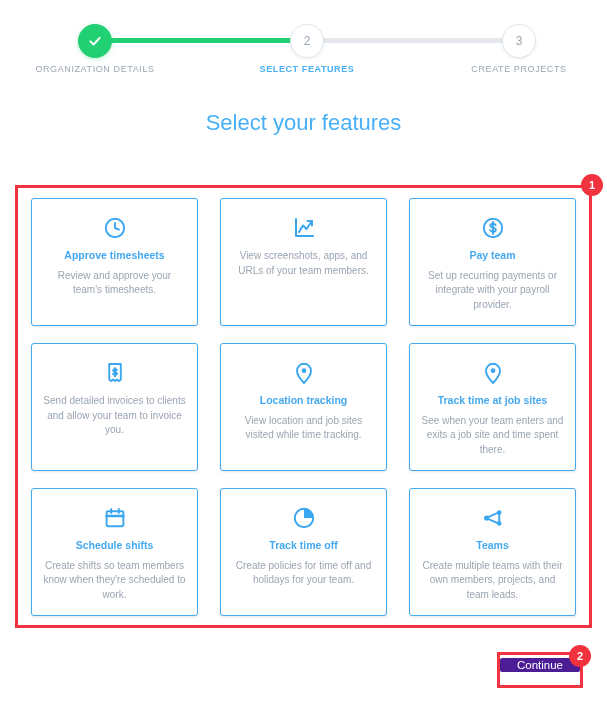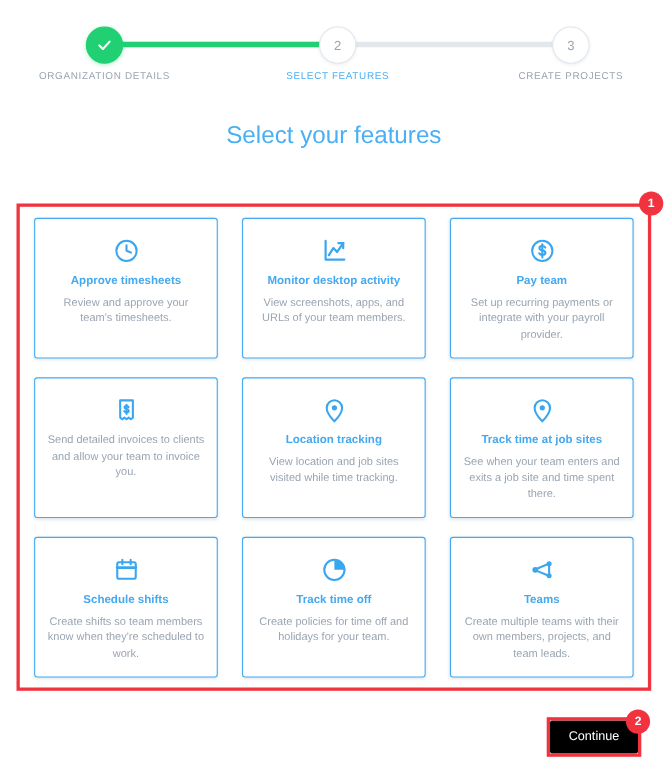--- a/index.html
+++ b/index.html
@@ -60,21 +60,21 @@
   .step-label {
     position: absolute;
     top: 40px;
     left: 50%;
     transform: translateX(-50%);
     white-space: nowrap;
     font-size: 9px;
     letter-spacing: 0.6px;
     color: #9aa5b1;
   }
-  .step.current .step-label { color: #4ab0f5; }
+  .step.current .step-label { color: #4ab0f5; font-weight: bold; }
   .step#step-1 { left: 78px; }
   .step#step-2 { left: 290px; }
   .step#step-3 { left: 502px; }
 
   
   .headline {
     position: absolute;
     left: 0; top: 110px;
     width: 607px;
     text-align: center;
@@ -158,22 +158,22 @@
     line-height: 1.45;
   }
 
   
   .continue-wrap {
     position: absolute;
     left: 500px; top: 655px;
     width: 80px; height: 30px;
   }
   .continue-btn {
-    width: 80px; height: 30px;
-    background: #000000;
+    width: 80px; height: 14px;
+    background: #4c1d95;
     color: #ffffff;
     border: none;
     border-radius: 2px;
     font-size: 11.5px;
     font-family: "Liberation Sans", sans-serif;
     cursor: pointer;
   }
   .annot-box-2 {
     position: absolute;
     left: 497px; top: 652px;
@@ -234,21 +234,20 @@
 
     <div class="card">
       <div class="card-icon">
         <svg width="24" height="24" viewBox="0 0 24 24" fill="none" stroke="#3ba6f0" stroke-width="2" stroke-linecap="round" stroke-linejoin="round">
             <polyline points="4,3 4,20 21,20"></polyline>
             <polyline points="7,16 11,9.5 14.5,13 20,5"></polyline>
             <polyline points="20,5 20,9.6"></polyline>
             <polyline points="20,5 15.6,5"></polyline>
           </svg>
       </div>
-      <div class="card-title">Monitor desktop activity</div>
       <div class="card-desc">View screenshots, apps, and URLs of your team members.</div>
     </div>
 
     <div class="card">
       <div class="card-icon">
         <svg width="24" height="24" viewBox="0 0 24 24" fill="none" stroke="#3ba6f0" stroke-width="1.9" stroke-linecap="round" stroke-linejoin="round">
             <circle cx="12" cy="12" r="9.2"></circle>
             <path d="M14.7 9.1c-.5-.9-1.5-1.4-2.7-1.4-1.5 0-2.6.7-2.6 1.9 0 1.1.9 1.6 2.6 2 1.8.4 2.8.9 2.8 2.1 0 1.3-1.2 2-2.8 2-1.3 0-2.3-.5-2.8-1.5"></path>
             <line x1="12" y1="6" x2="12" y2="18"></line>
           </svg>

